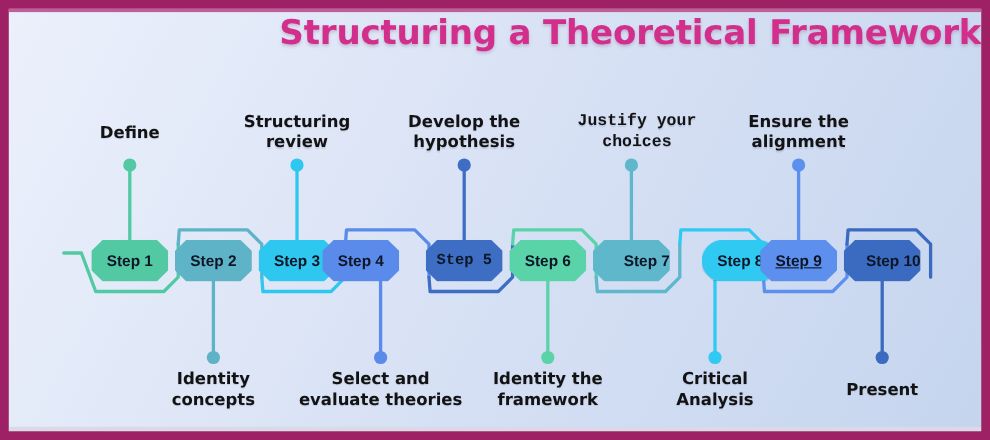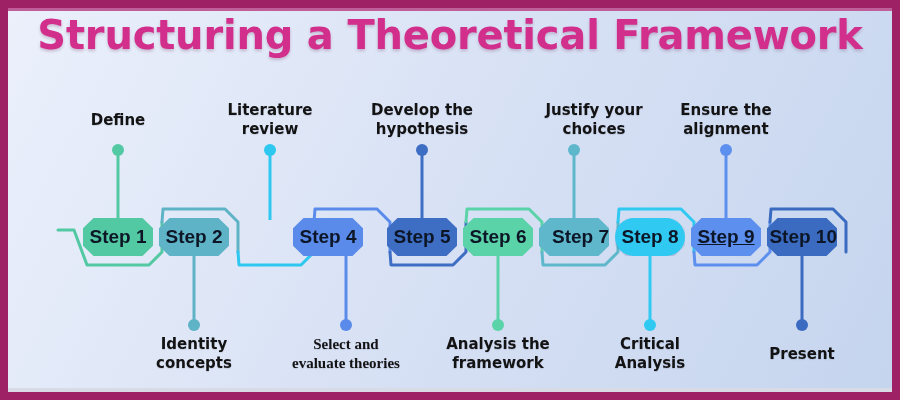--- a/index.html
+++ b/index.html
@@ -5,33 +5,33 @@
   html,body{margin:0;padding:0;background:#fff;font-family:"Liberation Sans",sans-serif;}
   .canvas{
     position:relative;width:900px;height:400px;box-sizing:border-box;
     border:8px solid var(--border-color,#9d2164);
     background:linear-gradient(118deg,var(--bg-start,#ebf0fb) 0%,var(--bg-mid,#d6e0f4) 55%,var(--bg-end,#c5d5ee) 100%);
     overflow:hidden;
   }
   .top-inner-line{position:absolute;top:0;left:0;right:0;height:3px;background:var(--top-line,#bf5f99);}
   .bottom-strip{position:absolute;bottom:0;left:0;right:0;height:4px;background:var(--bottom-strip,#d8dae5);}
   .title{
-    position:absolute;top:4px;left:0;right:0;margin:0;text-align:center;
+    position:absolute;top:4px;left:0;right:0;margin:0;text-align:right;
     font-family:"DejaVu Sans","Liberation Sans",sans-serif;
-    font-size:40px;font-weight:bold;letter-spacing:-0.2px;
+    font-size:31px;font-weight:bold;letter-spacing:-0.2px;
     color:var(--title-color,#d22e8c);
     text-shadow:0 2px 3px rgba(110,40,90,0.25);
   }
   svg.diagram{position:absolute;left:0;top:0;z-index:1;}
   .steps-layer{position:absolute;left:0;top:0;width:100%;height:100%;z-index:2;}
   .badge{
     position:absolute;width:70px;height:38px;top:202px;
     display:flex;align-items:center;justify-content:center;
     clip-path:polygon(15% 0%,85% 0%,100% 27%,100% 73%,85% 100%,15% 100%,0% 73%,0% 27%);
-    font-weight:bold;font-size:19px;color:var(--badge-text,#0d1626);
+    font-weight:bold;font-size:14px;color:var(--badge-text,#0d1626);
     filter:drop-shadow(0 2px 2px rgba(40,70,130,0.25));
   }
   .step-label{
     position:absolute;width:170px;display:flex;flex-direction:column;justify-content:center;
     text-align:center;font-family:"DejaVu Sans","Liberation Sans",sans-serif;
     font-weight:bold;font-size:15px;line-height:19px;color:var(--label-text,#131313);
     white-space:pre-line;text-shadow:0 1px 1px rgba(60,70,110,0.15);
   }
   .step-label.top{top:88px;height:48px;}
   .step-label.bottom{top:322px;height:48px;}
@@ -77,43 +77,46 @@
   <div class="steps-layer" id="steps-layer">
       <div class="badge" style="left: 75px; top: 210px; background: rgb(83, 201, 163);">
         <span>Step 1</span>
       </div>
       <div class="step-label top" style="left: 25px;">Define</div>
       <div class="badge" style="left: 151px; top: 210px; background: rgb(95, 179, 198);">
         <span>Step 2</span>
       </div>
       <div class="step-label bottom" style="left: 101px;">Identity
 concepts</div>
-      <div class="step-label top" style="left: 177px;">Literature
+      <div class="badge" style="left: 227px; top: 210px; background: rgb(46, 199, 240);">
+        <span>Step 3</span>
+      </div>
+      <div class="step-label top" style="left: 177px;">Structuring
 review</div>
       <div class="badge" style="left: 285px; top: 210px; background: rgb(90, 139, 235); text-align: right;">
         <span>Step 4</span>
       </div>
-      <div class="step-label bottom" style="left: 253px; font-family: Liberation Serif, serif;">Select and
+      <div class="step-label bottom" style="left: 253px;">Select and
 evaluate theories</div>
-      <div class="badge" style="left: 379px; top: 210px; background: rgb(62, 110, 196);">
+      <div class="badge" style="left: 379px; top: 210px; background: rgb(62, 110, 196); font-family: Liberation Mono, monospace;">
         <span>Step 5</span>
       </div>
       <div class="step-label top" style="left: 329px;">Develop the
 hypothesis</div>
       <div class="badge" style="left: 455px; top: 210px; background: rgb(91, 211, 169);">
         <span>Step 6</span>
       </div>
-      <div class="step-label bottom" style="left: 405px;">Analysis the
+      <div class="step-label bottom" style="left: 405px;">Identity the
 framework</div>
       <div class="badge" style="left: 531px; top: 210px; background: rgb(94, 183, 202); justify-content: flex-end;">
         <span>Step 7</span>
       </div>
-      <div class="step-label top" style="left: 501px;">Justify your
+      <div class="step-label top" style="left: 486px; font-family: Liberation Mono, monospace;">Justify your
 choices</div>
-      <div class="badge" style="left: 607px; top: 210px; background: rgb(47, 201, 242); border-radius: 19px;">
+      <div class="badge" style="left: 630px; top: 210px; background: rgb(47, 201, 242); border-radius: 19px;">
         <span>Step 8</span>
       </div>
       <div class="step-label bottom" style="left: 557px;">Critical
 Analysis</div>
       <div class="badge" style="left: 683px; top: 210px; background: rgb(92, 143, 238); text-decoration: underline;">
         <span>Step 9</span>
       </div>
       <div class="step-label top" style="left: 633px;">Ensure the
 alignment</div>
       <div class="badge" style="left: 759px; top: 210px; background: rgb(58, 107, 192); justify-content: flex-end;">

